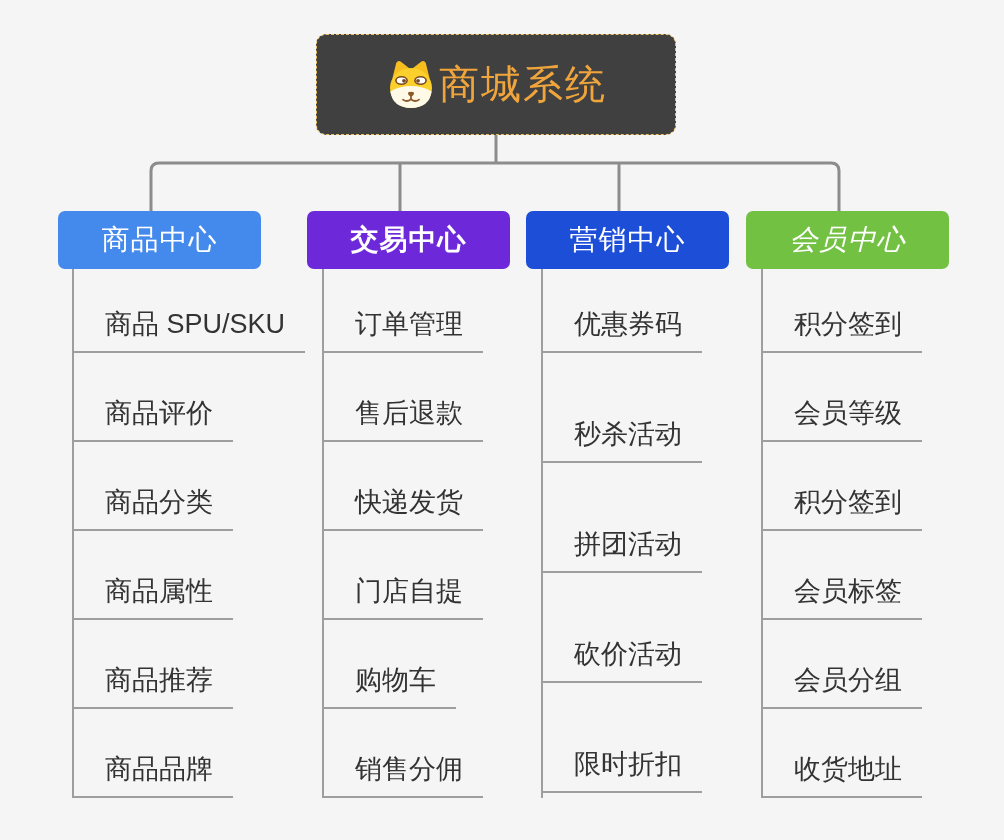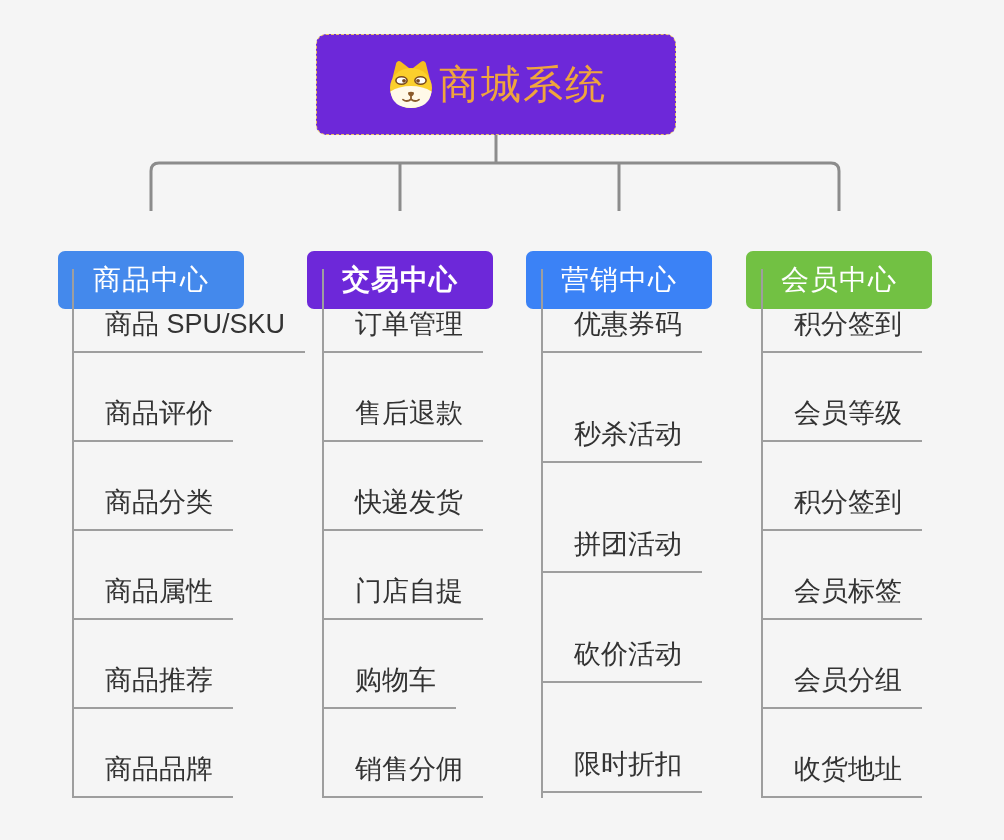--- a/index.html
+++ b/index.html
@@ -13,49 +13,48 @@
     background:#F5F5F5;
     overflow:hidden;
   }
   .connectors{
     position:absolute;left:0;top:0;width:1004px;height:840px;
     pointer-events:none;
   }
   
   .root-node{
     position:absolute;left:316px;top:34px;width:360px;height:101px;
-    background:#6d28d9;
+    background:#404040;
     border:1px dashed #E9C063;
     border-radius:10px;
     box-sizing:border-box;
     display:flex;align-items:center;justify-content:center;gap:2px;
     cursor:pointer;
   }
   .root-icon{display:flex;align-items:center;}
   .root-title{
     font-size:40px;
     color:#F0A53C;
     letter-spacing:2px;
     white-space:nowrap;
   }
   
   .branch{
-    position:absolute;top:211px;width:186px;height:58px;
+    position:absolute;top:211px;width:203px;height:58px;
     border-radius:7px;
     display:flex;align-items:center;justify-content:center;
     color:#FFFFFF;
     font-size:28px;
     letter-spacing:1px;
     cursor:pointer;
-    margin-top:40px;
   }
   .branch-1{left:58px;}
   .branch-2{left:307px;}
   .branch-3{left:526px;}
-  .branch-4{left:746px;}
+  .branch-4{left:746px;font-style:italic;}
   
   .trunk{
     position:absolute;top:269px;height:529px;width:2px;
     background:#9E9E9E;
   }
   .trunk-1{left:72px;}
   .trunk-2{left:322px;}
   .trunk-3{left:541px;}
   .trunk-4{left:761px;}
   
@@ -114,21 +113,21 @@
     </span>
     <span class="root-title">商城系统</span>
   </div>
 
   <div class="branch branch-1" style="background-color: rgb(68, 137, 236);">
     <span>商品中心</span>
   </div>
   <div class="branch branch-2" style="background-color: #6d28d9; font-weight: bold;">
     <span>交易中心</span>
   </div>
-  <div class="branch branch-3" style="background-color: #3b82f6;">
+  <div class="branch branch-3" style="background-color: #1d4ed8;">
     <span>营销中心</span>
   </div>
   <div class="branch branch-4" style="background-color: rgb(114, 193, 67);">
     <span>会员中心</span>
   </div>
 
   <div class="trunk trunk-1"></div>
   <div class="trunk trunk-2"></div>
   <div class="trunk trunk-3"></div>
   <div class="trunk trunk-4"></div>

